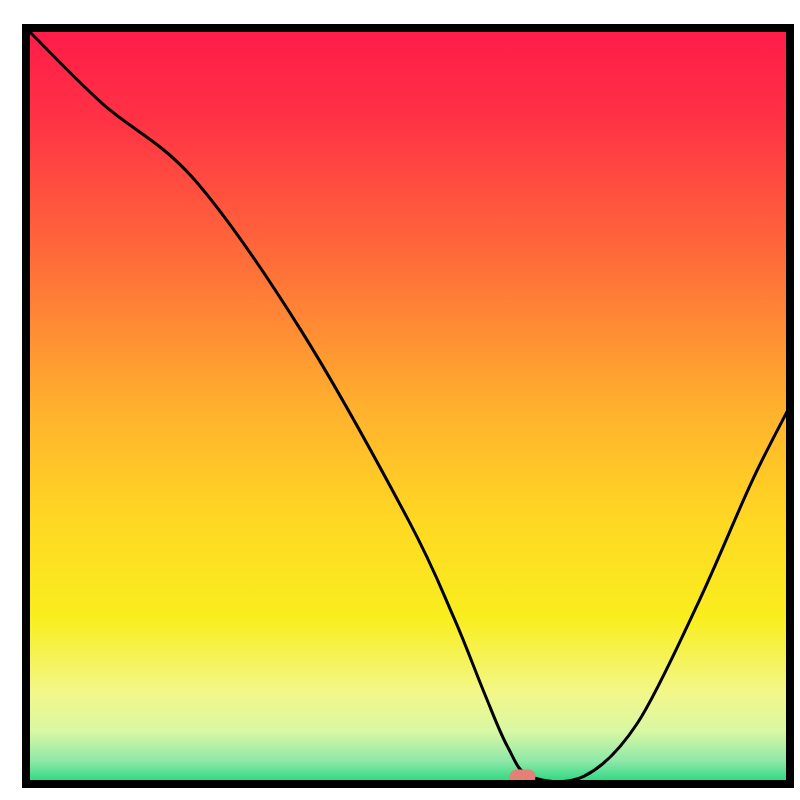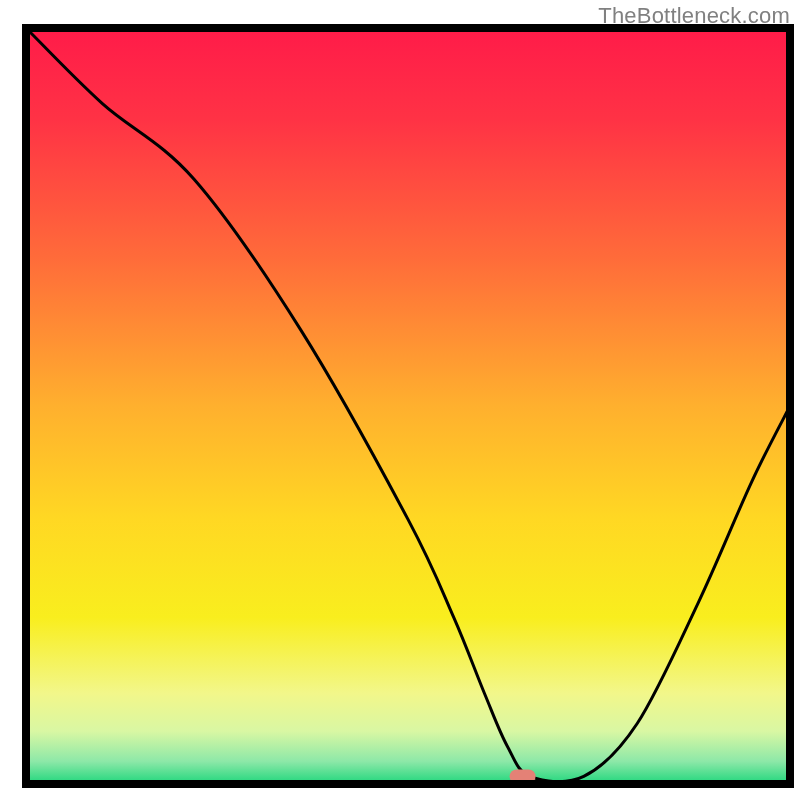--- a/index.html
+++ b/index.html
@@ -28,21 +28,20 @@
   svg {
     position: absolute;
     top: 0;
     left: 0;
   }
 </style>
 </head>
 <body>
 
 <div class="container">
-  <div class="watermark">TheBottleneck.com</div>
   <svg id="chart-svg" width="800" height="800" viewBox="0 0 800 800">
       <defs>
         <linearGradient id="bg-grad" x1="0" y1="0" x2="0" y2="1">
           <stop offset="0%" stop-color="#ff1b49"></stop>
           <stop offset="12%" stop-color="#ff3245"></stop>
           <stop offset="30%" stop-color="#ff6a3a"></stop>
           <stop offset="50%" stop-color="#ffb02e"></stop>
           <stop offset="65%" stop-color="#ffd823"></stop>
           <stop offset="78%" stop-color="#f9ee1e"></stop>
           <stop offset="88%" stop-color="#f2f78a"></stop>

